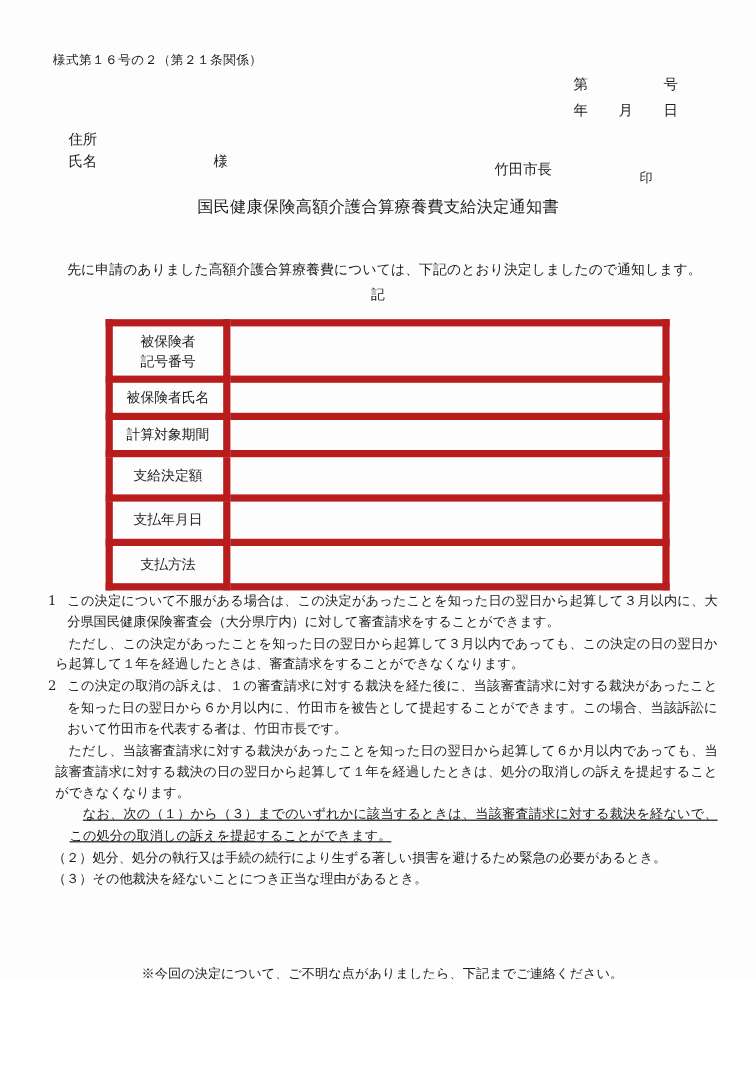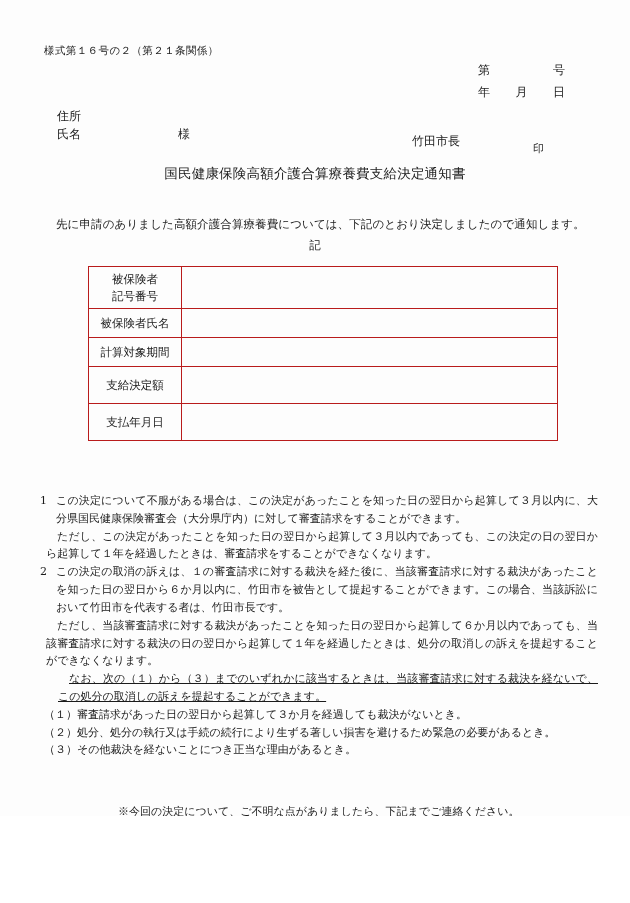--- a/index.html
+++ b/index.html
@@ -112,21 +112,21 @@
   
   .info-table {
     position: absolute;
     left: 88px;
     top: 266px;
     width: 470px;
     border-collapse: collapse;
     table-layout: fixed;
   }
   .info-table td {
-    border: 1px solid #b91c1c;
+    border: 6px solid #b91c1c;
     padding: 0;
     font-size: 11.5px;
     vertical-align: middle;
   }
   .info-table td.label {
     width: 88px;
     text-align: center;
     line-height: 1.45;
     padding: 4px 2px;
   }
@@ -258,20 +258,26 @@
           <span class="label-line">支給決定額</span>
         </td>
         <td class="value"></td>
       </tr>
       <tr class="row-h3">
         <td class="label">
           <span class="label-line">支払年月日</span>
         </td>
         <td class="value"></td>
       </tr>
+      <tr class="row-h3">
+        <td class="label">
+          <span class="label-line">支払方法</span>
+        </td>
+        <td class="value"></td>
+      </tr>
     </tbody>
   </table>
 
   <div class="notices jp">
 
     <div class="notice-item">
       <span class="notice-num">1</span>
       <span class="notice-body">この決定について不服がある場合は、この決定があったことを知った日の翌日から起算して３月以内に、大分県国民健康保険審査会（大分県庁内）に対して審査請求をすることができます。</span>
     </div>
 
@@ -279,21 +285,20 @@
 
     <div class="notice-item">
       <span class="notice-num">2</span>
       <span class="notice-body">この決定の取消の訴えは、１の審査請求に対する裁決を経た後に、当該審査請求に対する裁決があったことを知った日の翌日から６か月以内に、竹田市を被告として提起することができます。この場合、当該訴訟において竹田市を代表する者は、竹田市長です。</span>
     </div>
 
     <div class="notice-sub">ただし、当該審査請求に対する裁決があったことを知った日の翌日から起算して６か月以内であっても、当該審査請求に対する裁決の日の翌日から起算して１年を経過したときは、処分の取消しの訴えを提起することができなくなります。</div>
 
     <div class="notice-nao">なお、次の（１）から（３）までのいずれかに該当するときは、当該審査請求に対する裁決を経ないで、この処分の取消しの訴えを提起することができます。</div>
 
-    <div class="paren-item">（１）審査請求があった日の翌日から起算して３か月を経過しても裁決がないとき。</div>
     <div class="paren-item">（２）処分、処分の執行又は手続の続行により生ずる著しい損害を避けるため緊急の必要があるとき。</div>
     <div class="paren-item">（３）その他裁決を経ないことにつき正当な理由があるとき。</div>
 
   </div>
 
   <div class="t jp footer-note">※今回の決定について、ご不明な点がありましたら、下記までご連絡ください。</div>
 
   <div class="t jp footer-tanto">担当</div>
 
   <div class="t footer-tel">TEL</div>

